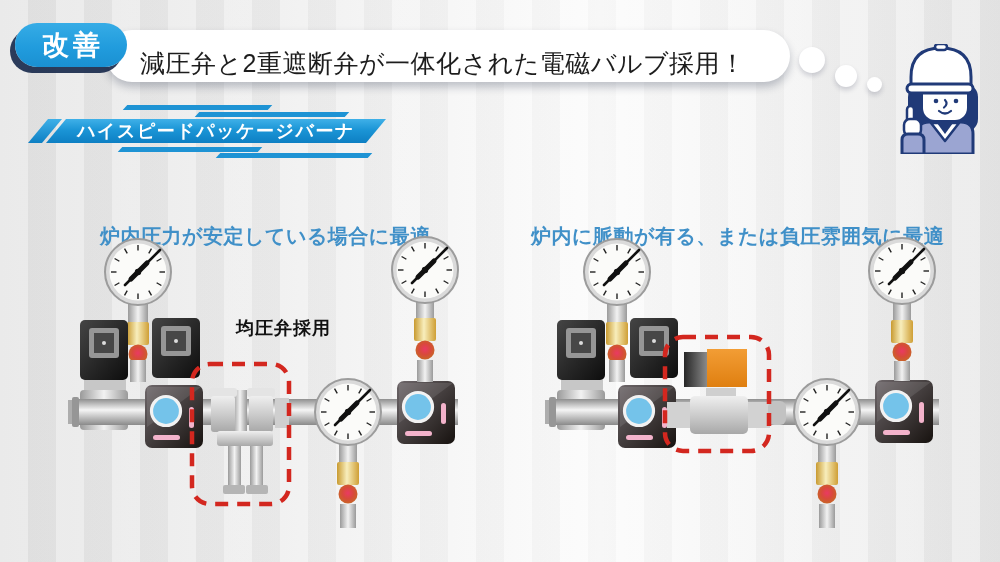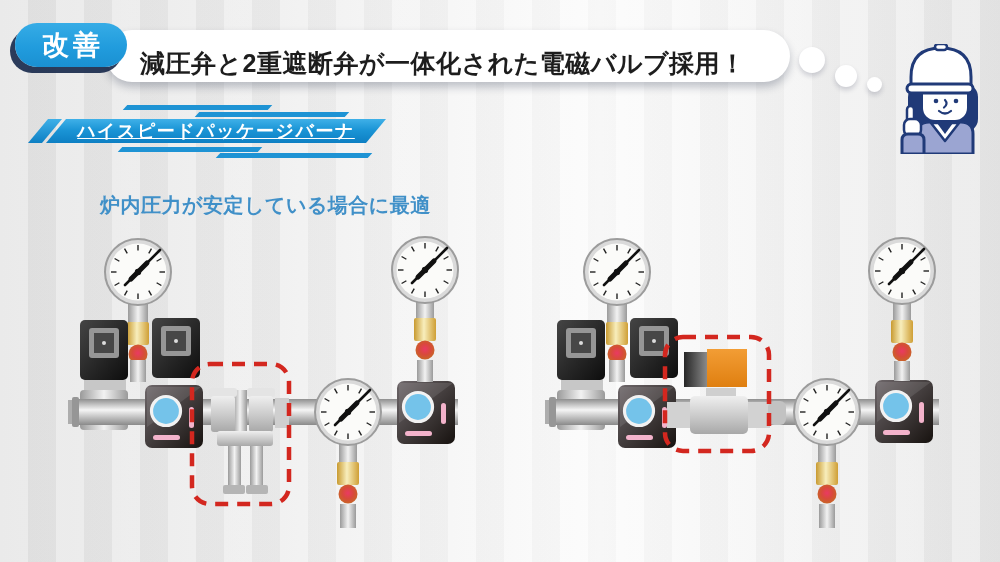--- a/index.html
+++ b/index.html
@@ -11,21 +11,21 @@
       linear-gradient(90deg,#e2e2e2 0%,#ececec 28%,#fbfbfb 60%,#f4f4f4 76%,#e5e5e5 100%);
   }
   
   .bubble{
     position:absolute;left:106px;top:30px;width:684px;height:52px;
     background:#ffffff;border-radius:26px;
     box-shadow:0 5px 9px rgba(20,30,60,.25);
     display:flex;align-items:center;z-index:2;
   }
   .bubble span{
-    padding-left:34px;font-size:25px;font-weight:bold;color:#1d1d1d;
+    padding-left:34px;font-size:25px;font-weight:normal;color:#1d1d1d;
     letter-spacing:.5px;white-space:nowrap;margin-top:14px;
   }
   .badge{
     position:absolute;left:15px;top:23px;width:112px;height:44px;
     border-radius:32px;z-index:3;
     background:linear-gradient(180deg,#36ace6 0%,#219cdd 55%,#1a90d2 100%);
     box-shadow:-5px 6px 0 rgba(16,34,70,.88);
     display:flex;align-items:center;justify-content:center;
   }
   .badge span{color:#fff;font-size:27px;font-weight:bold;letter-spacing:4px;padding-left:4px;}
@@ -45,24 +45,24 @@
     background:linear-gradient(180deg,#3fb0e8,#0d7fc3);
     clip-path:polygon(20px 0,100% 0,calc(100% - 20px) 100%,0 100%);
   }
   .banner-main{
     position:absolute;left:46px;top:119px;width:340px;height:24px;
     background:linear-gradient(180deg,#3fb0e8 0%,#1b95d6 45%,#0d7fc3 100%);
     clip-path:polygon(20px 0,100% 0,calc(100% - 20px) 100%,0 100%);
     display:flex;align-items:center;justify-content:center;
   }
   .banner-main span{
-    color:#fff;font-size:18px;font-weight:bold;letter-spacing:1.5px;white-space:nowrap;text-decoration:underline;
+    color:#fff;font-size:18px;font-weight:bold;letter-spacing:1.5px;white-space:nowrap;
   }
   
-  .heading{position:absolute;font-size:20px;font-weight:bold;color:#4090c8;white-space:nowrap;letter-spacing:.5px;}
+  .heading{position:absolute;font-size:20px;font-weight:bold;color:#4090c8;white-space:nowrap;letter-spacing:.5px;margin-top:31px;}
   .h-left{left:100px;top:192px;}
   .h-right{left:531px;top:192px;}
   .valve-label{position:absolute;font-size:18px;font-weight:bold;color:#111;white-space:nowrap;letter-spacing:1px;}
   .vl-left{left:236px;top:316px;}
   .vl-right{left:708px;top:312px;}
   .diagram{position:absolute;top:230px;width:420px;height:320px;}
   .dg-left{left:60px;}
   .dg-right{left:540px;}
 </style>
 </head>
@@ -103,21 +103,23 @@
   <div class="sline sl1"></div>
   <div class="sline sl2"></div>
   <div class="banner-slice"></div>
   <div class="banner-main">
     <span>ハイスピードパッケージバーナ</span>
   </div>
   <div class="sline sl3"></div>
   <div class="sline sl4"></div>
 
   <div class="heading h-left">炉内圧力が安定している場合に最適</div>
-
+  <div class="heading h-right">炉内に脈動が有る、または負圧雰囲気に最適</div>
+
+  <div class="valve-label vl-left">均圧弁採用</div>
 
   <svg class="diagram dg-left" viewBox="60 230 420 320">
     <defs>
       <linearGradient id="metalV" x1="0" y1="0" x2="0" y2="1">
         <stop offset="0" stop-color="#8f8f8f"></stop>
           <stop offset="0.42" stop-color="#f5f5f5"></stop>
           <stop offset="1" stop-color="#8a8a8a"></stop>
       </linearGradient>
       <linearGradient id="metalH" x1="0" y1="0" x2="1" y2="0">
         <stop offset="0" stop-color="#9a9a9a"></stop>

